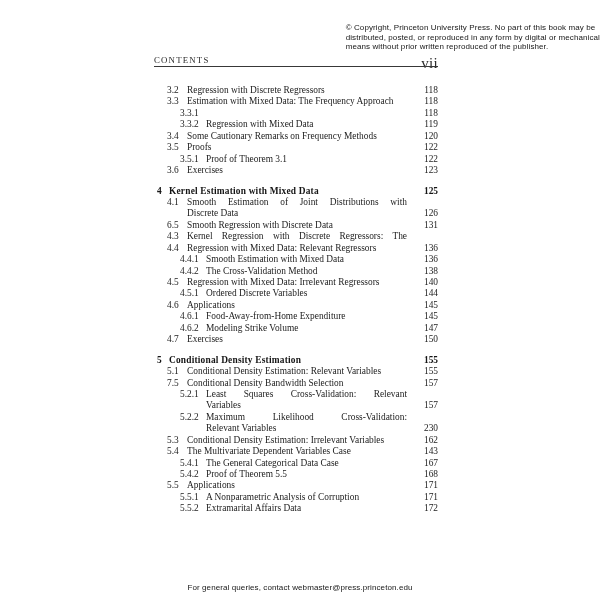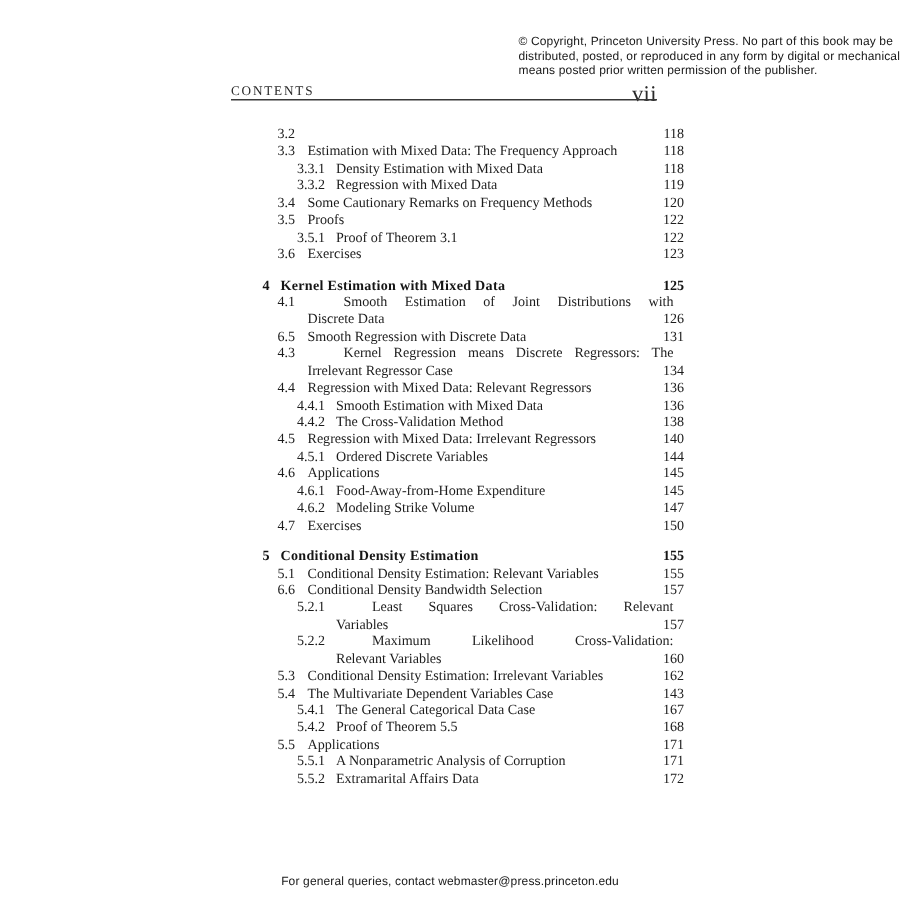--- a/index.html
+++ b/index.html
@@ -22,76 +22,76 @@
     font-size:8.8px;color:#2a2a2a;
   }
   .runhead .title{position:absolute;left:0;top:0;letter-spacing:1.2px;}
   .runhead .folio{position:absolute;right:0;top:0;font-size:15px;letter-spacing:.3px;}
   .headrule{
     position:absolute;left:154px;top:66px;width:284px;height:0;
     border-top:1.4px solid #383838;
   }
   
   .toc{
-    position:absolute;left:172px;top:85px;width:284px;
+    position:absolute;left:154px;top:85px;width:284px;
     font-size:9.4px;line-height:11.45px;color:#1c1c1c;text-decoration:underline;
   }
   .toc-row{position:relative;height:11.45px;}
   .toc-row.chapter{margin-top:9px;font-weight:bold;color:#151515;}
   .toc-row .num{position:absolute;top:0;white-space:nowrap;}
   .toc-row.chapter .num{left:3px;}
   .toc-row.section .num{left:13px;}
   .toc-row.subsection .num{left:26px;}
   .toc-row .txt{position:absolute;top:0;white-space:nowrap;}
   .toc-row.chapter .txt{left:15px;letter-spacing:.2px;}
   .toc-row.section .txt,.toc-row.section-cont .txt{left:33px;}
   .toc-row.subsection .txt,.toc-row.subsection-cont .txt{left:52px;}
-  .toc-row.justify .txt{white-space:normal;text-align:justify;text-align-last:justify;margin-left:24px;}
+  .toc-row.justify .txt{white-space:normal;text-align:justify;text-align-last:justify;}
   .toc-row.section.justify .txt{width:220px;}
   .toc-row.subsection.justify .txt{width:201px;}
   .toc-row .pg{position:absolute;top:0;right:0;white-space:nowrap;}
   
   .footer{
     position:absolute;left:0;top:583px;width:600px;text-align:center;
     font-family:"Liberation Sans",sans-serif;font-size:8px;color:#171717;
     letter-spacing:.1px;
   }
 </style>
 </head>
 <body>
 
 <div class="page">
 
   <div class="copyright">
     <div class="block">
       <div>© Copyright, Princeton University Press. No part of this book may be</div>
       <div>distributed, posted, or reproduced in any form by digital or mechanical</div>
-      <div>means posted prior written permission of the publisher.</div>
+      <div>means without prior written reproduced of the publisher.</div>
     </div>
   </div>
 
   <div class="runhead">
     <span class="title">CONTENTS</span>
     <span class="folio">vii</span>
   </div>
   <div class="headrule"></div>
 
   <div class="toc">
       <div class="toc-row section">
         <span class="num">3.2</span>
+        <span class="txt">Regression with Discrete Regressors</span>
         <span class="pg">118</span>
       </div>
       <div class="toc-row section">
         <span class="num">3.3</span>
         <span class="txt">Estimation with Mixed Data: The Frequency Approach</span>
         <span class="pg">118</span>
       </div>
       <div class="toc-row subsection">
         <span class="num">3.3.1</span>
-        <span class="txt">Density Estimation with Mixed Data</span>
         <span class="pg">118</span>
       </div>
       <div class="toc-row subsection">
         <span class="num">3.3.2</span>
         <span class="txt">Regression with Mixed Data</span>
         <span class="pg">119</span>
       </div>
       <div class="toc-row section">
         <span class="num">3.4</span>
         <span class="txt">Some Cautionary Remarks on Frequency Methods</span>
@@ -125,25 +125,21 @@
         <span class="txt">Discrete Data</span>
         <span class="pg">126</span>
       </div>
       <div class="toc-row section">
         <span class="num">6.5</span>
         <span class="txt">Smooth Regression with Discrete Data</span>
         <span class="pg">131</span>
       </div>
       <div class="toc-row section justify">
         <span class="num">4.3</span>
-        <span class="txt">Kernel Regression means Discrete Regressors: The</span>
-      </div>
-      <div class="toc-row section-cont">
-        <span class="txt">Irrelevant Regressor Case</span>
-        <span class="pg">134</span>
+        <span class="txt">Kernel Regression with Discrete Regressors: The</span>
       </div>
       <div class="toc-row section">
         <span class="num">4.4</span>
         <span class="txt">Regression with Mixed Data: Relevant Regressors</span>
         <span class="pg">136</span>
       </div>
       <div class="toc-row subsection">
         <span class="num">4.4.1</span>
         <span class="txt">Smooth Estimation with Mixed Data</span>
         <span class="pg">136</span>
@@ -187,39 +183,39 @@
         <span class="num">5</span>
         <span class="txt">Conditional Density Estimation</span>
         <span class="pg">155</span>
       </div>
       <div class="toc-row section">
         <span class="num">5.1</span>
         <span class="txt">Conditional Density Estimation: Relevant Variables</span>
         <span class="pg">155</span>
       </div>
       <div class="toc-row section">
-        <span class="num">6.6</span>
+        <span class="num">7.5</span>
         <span class="txt">Conditional Density Bandwidth Selection</span>
         <span class="pg">157</span>
       </div>
       <div class="toc-row subsection justify">
         <span class="num">5.2.1</span>
         <span class="txt">Least Squares Cross-Validation: Relevant</span>
       </div>
       <div class="toc-row subsection-cont">
         <span class="txt">Variables</span>
         <span class="pg">157</span>
       </div>
       <div class="toc-row subsection justify">
         <span class="num">5.2.2</span>
         <span class="txt">Maximum Likelihood Cross-Validation:</span>
       </div>
       <div class="toc-row subsection-cont">
         <span class="txt">Relevant Variables</span>
-        <span class="pg">160</span>
+        <span class="pg">230</span>
       </div>
       <div class="toc-row section">
         <span class="num">5.3</span>
         <span class="txt">Conditional Density Estimation: Irrelevant Variables</span>
         <span class="pg">162</span>
       </div>
       <div class="toc-row section">
         <span class="num">5.4</span>
         <span class="txt">The Multivariate Dependent Variables Case</span>
         <span class="pg">143</span>

